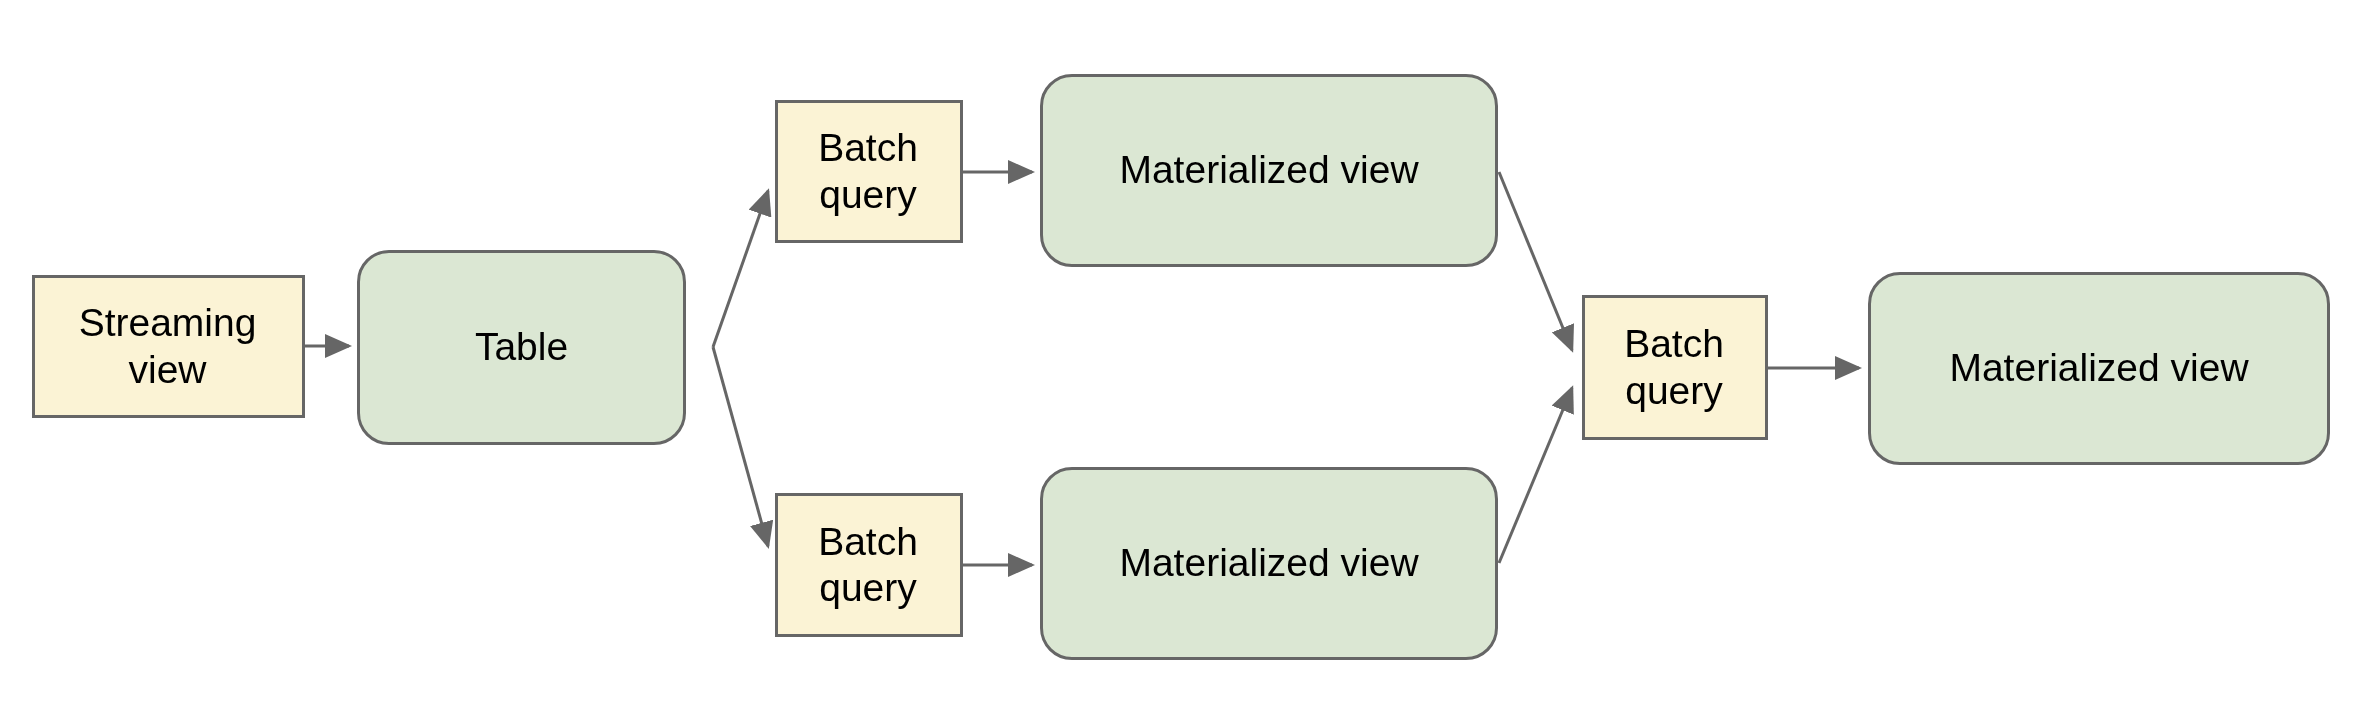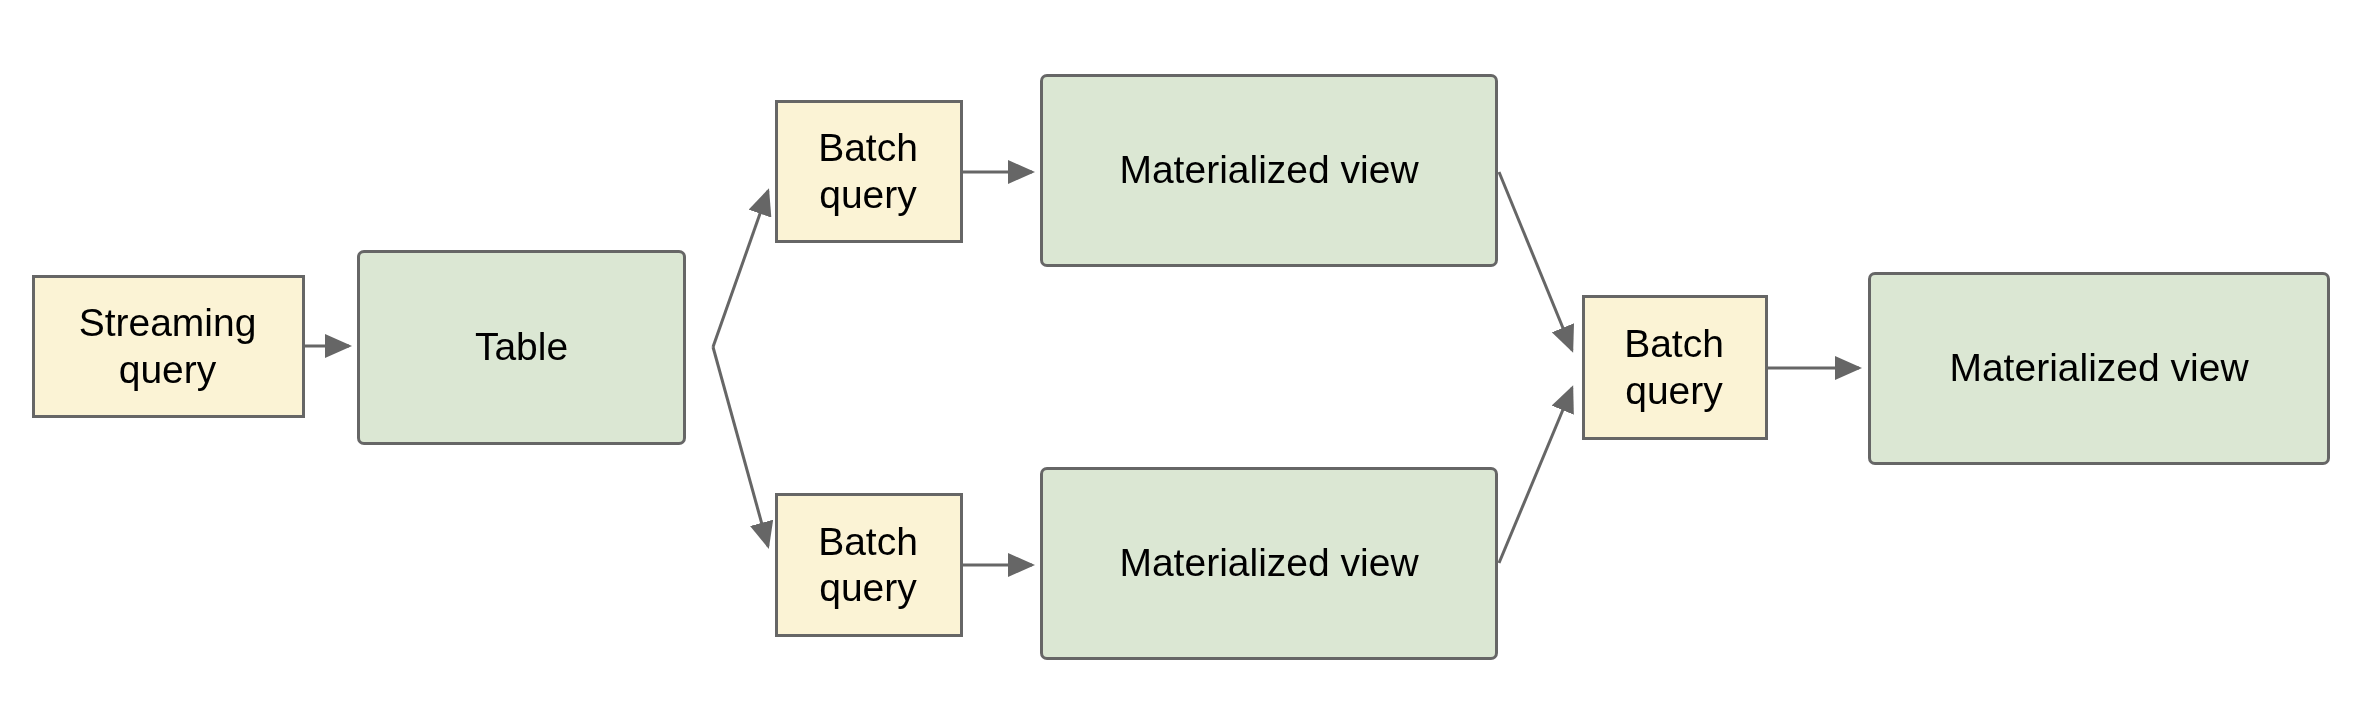--- a/index.html
+++ b/index.html
@@ -37,21 +37,21 @@
     padding: 4px 10px;
   }
   .node.query {
     background: var(--query-fill);
     border: 3px solid var(--border);
     padding-left: 8px;
   }
   .node.data {
     background: var(--data-fill);
     border: 3px solid var(--border);
-    border-radius: 7px;
+    border-radius: 32px;
   }
   
   #n-streaming      { left: 32px;   top: 275px; width: 273px; height: 143px; }
   #n-table          { left: 357px;  top: 250px; width: 329px; height: 195px; }
   #n-batch-top      { left: 775px;  top: 100px; width: 188px; height: 143px; }
   #n-mv-top         { left: 1040px; top: 74px;  width: 458px; height: 193px; }
   #n-batch-bottom   { left: 775px;  top: 493px; width: 188px; height: 144px; }
   #n-mv-bottom      { left: 1040px; top: 467px; width: 458px; height: 193px; }
   #n-batch-merge    { left: 1582px; top: 295px; width: 186px; height: 145px; }
   #n-mv-final       { left: 1868px; top: 272px; width: 462px; height: 193px; }
@@ -73,21 +73,21 @@
       <path d="M713,347 L768,546" marker-end="url(#arrow)"></path>
       <path d="M963,172 L1032,172" marker-end="url(#arrow)"></path>
       <path d="M963,565 L1032,565" marker-end="url(#arrow)"></path>
       <path d="M1499,172 L1572,350" marker-end="url(#arrow)"></path>
       <path d="M1499,563 L1572,388" marker-end="url(#arrow)"></path>
       <path d="M1768,368 L1859,368" marker-end="url(#arrow)"></path>
     </g>
   </svg>
 
   <div id="n-streaming" class="node query">
-    <span>Streaming query</span>
+    <span>Streaming view</span>
   </div>
 
   <div id="n-table" class="node data">
     <span>Table</span>
   </div>
 
   <div id="n-batch-top" class="node query">
     <span>Batch query</span>
   </div>
 

